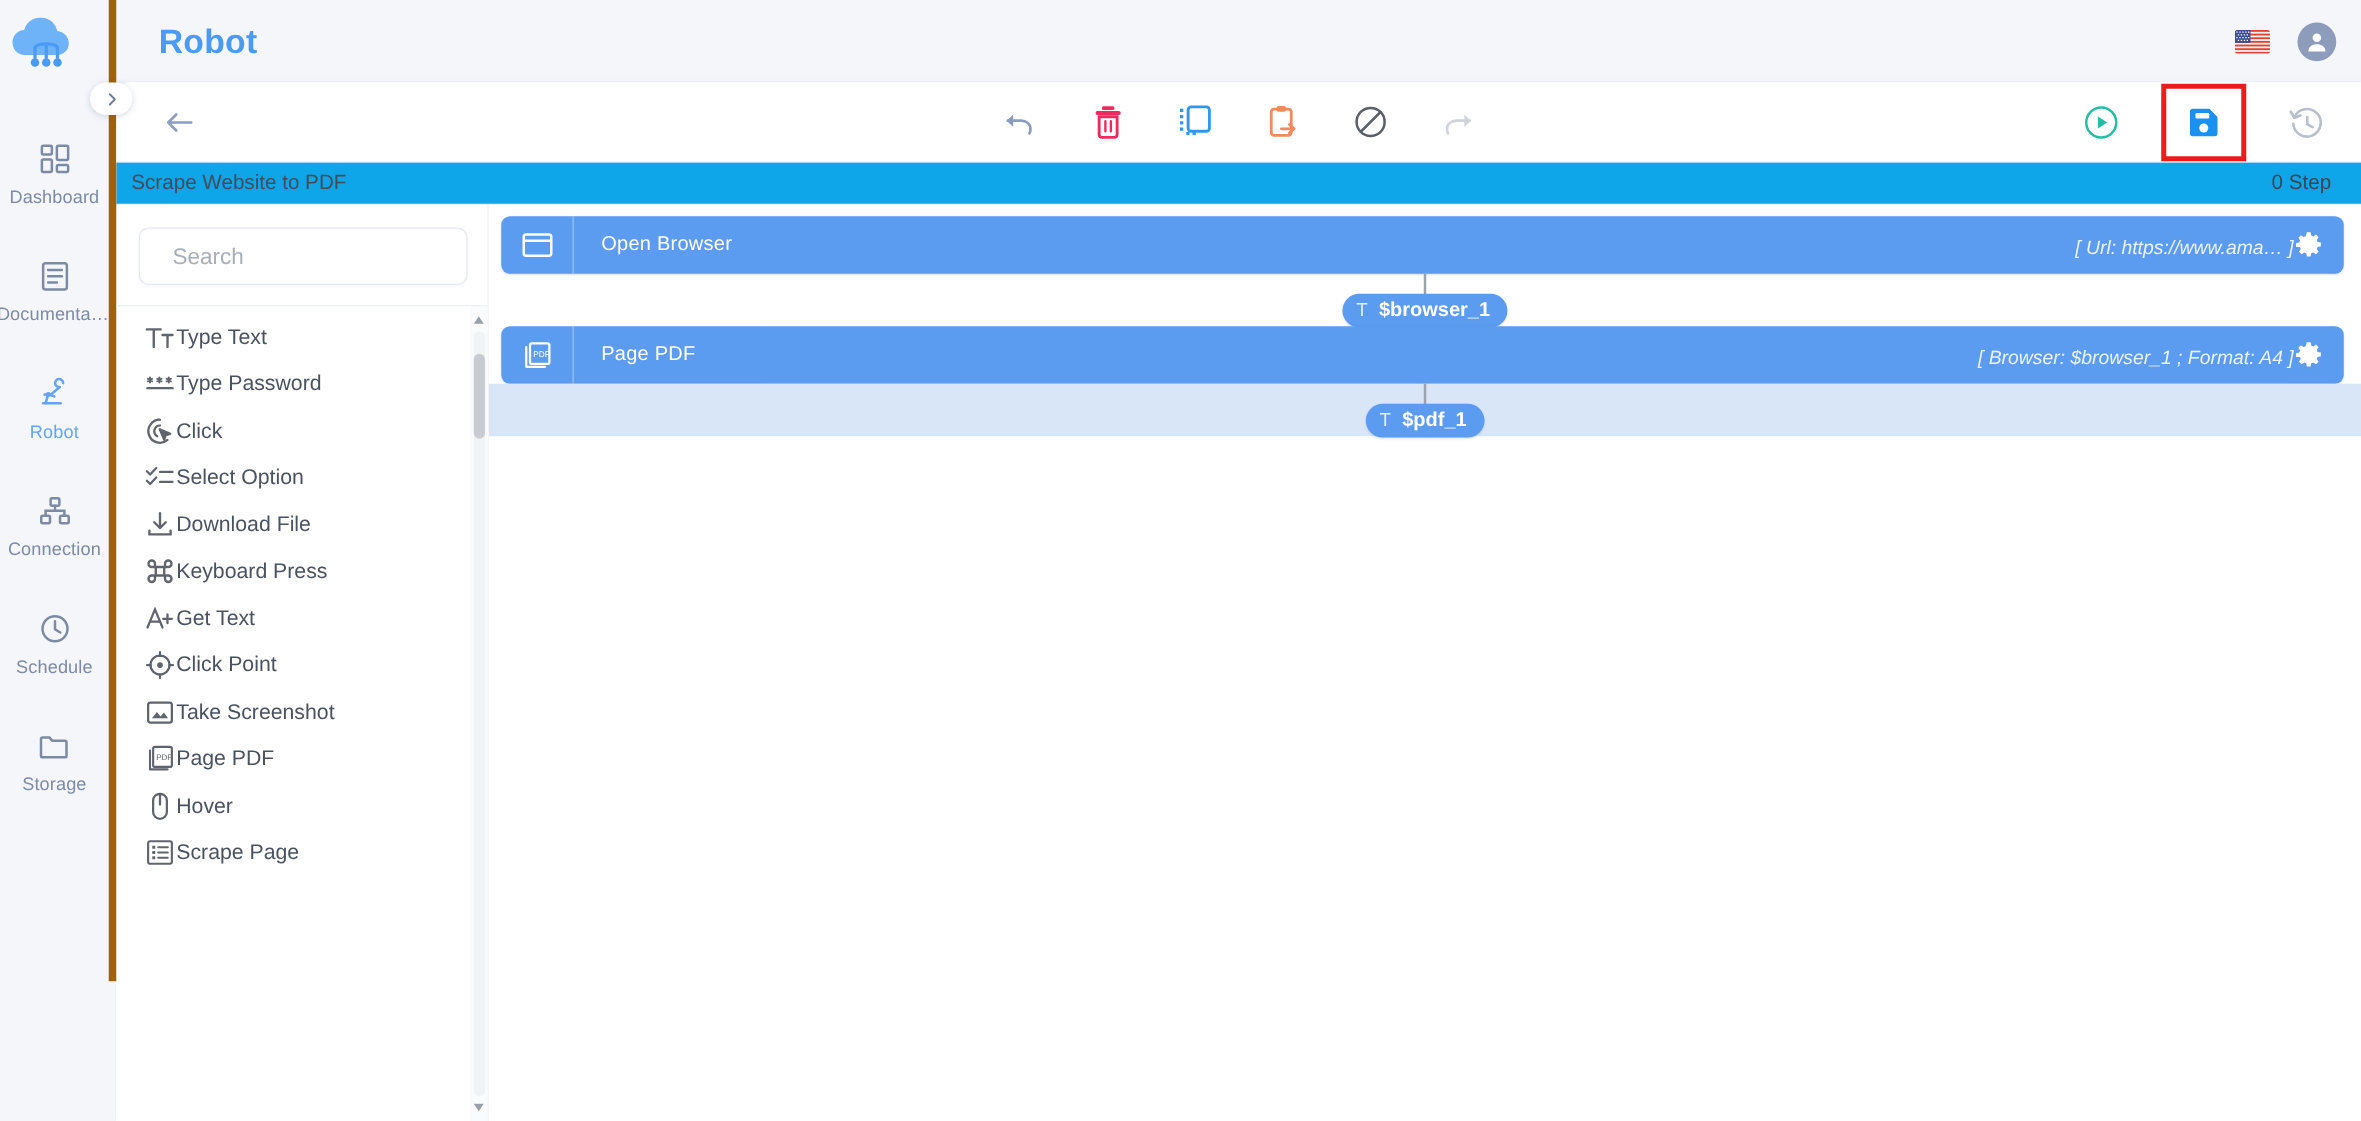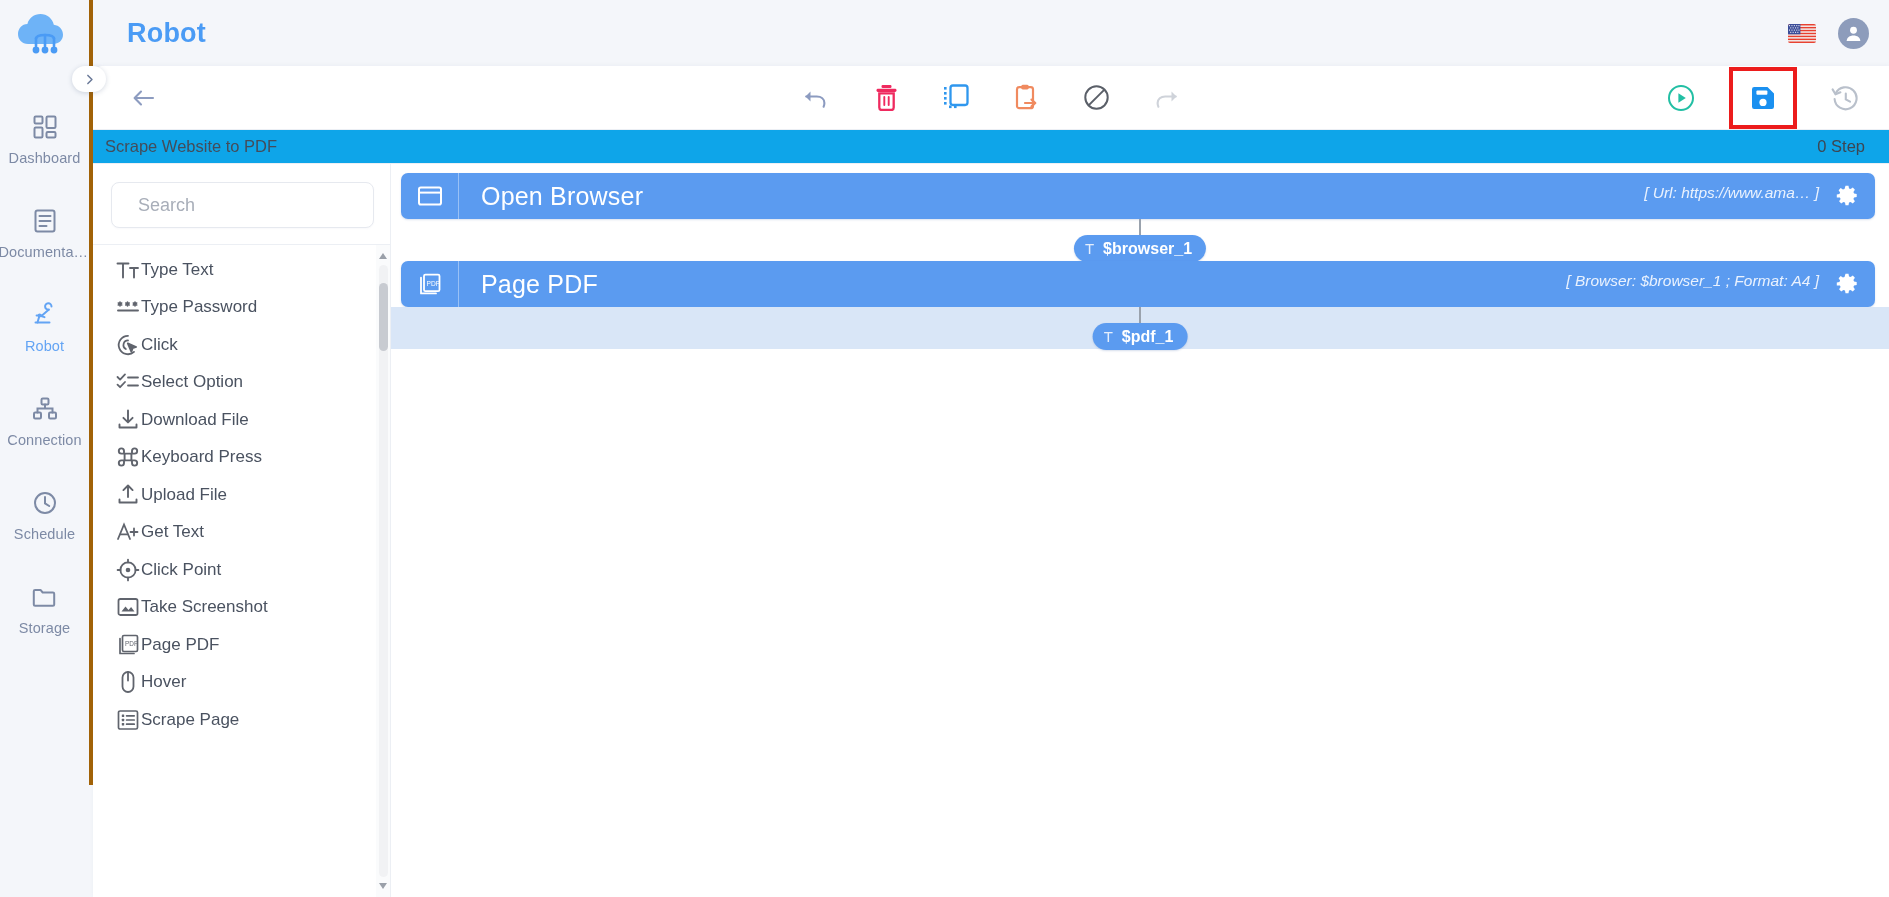--- a/index.html
+++ b/index.html
@@ -8,22 +8,22 @@
     overflow: hidden;
     font-family: "Liberation Sans", sans-serif;
     background: #f4f6fa;
   }
   #app { position: relative; width: 1889px; height: 897px; display: flex; }
 
   
   .rail {
     width: 93px; height: 785px;
     background: #f4f6fa;
-    border-right: 4px solid #a16207;
-    display: flex; flex-direction: column; align-items: center;
+    border-right: 6px solid #a16207;
+    display: flex; flex-direction: column; align-items: flex-start;
     flex: none;
     position: relative;
   }
   .rail-logo { margin-top: 10px; width: 74px; height: 60px; display:flex; align-items:center; justify-content:center; }
   .rail-items { margin-top: 28px; width: 100%; }
   .rail-item {
     width: 100%; padding: 14px 0 10px 0;
     display: flex; flex-direction: column; align-items: center;
     cursor: pointer;
     color: #7d8aa5;
@@ -180,23 +180,23 @@
     color: #fff;
     cursor: pointer;
     box-shadow: 0 1px 2px rgba(50,90,160,.18);
   }
   .node-ico {
     width: 58px; height: 100%;
     display: flex; align-items: center; justify-content: center;
     border-right: 1px solid rgba(255,255,255,.38);
     flex: none;
   }
-  .node-title { font-size: 25px; padding-left: 22px; letter-spacing: .2px; }
+  .node-title { font-size: 16px; padding-left: 22px; letter-spacing: .2px; }
   .node-params {
-    margin-left: auto; display: flex; align-items: flex-start; gap: 16px;
+    margin-left: auto; display: flex; align-items: flex-end; 
     padding-right: 16px; font-size: 15.5px; color: #eaf2fe;
   }
   .node-params .p-txt { font-style: italic; white-space: nowrap; }
   .gear { width: 24px; height: 24px; display:flex; align-items:center; justify-content:center; cursor:pointer; }
 
   
   .connector { position: relative; height: 42px; display: flex; justify-content: center; }
   .connector .line { position: absolute; top: 0; left: 50%; width: 2px; height: 22px; background: #9aa2ad; transform: translateX(-50%); }
   .pill {
     position: absolute; top: 16px; left: 50%; transform: translateX(-50%);
@@ -534,29 +534,20 @@
                     <path d="M8.6 8.6h6.8v6.8H8.6z"></path>
                     <path d="M8.6 8.6H5.4a2.6 2.6 0 1 1 2.6-2.6v2.6z"></path>
                     <path d="M15.4 8.6h3.2a2.6 2.6 0 1 0-2.6-2.6v2.6z"></path>
                     <path d="M8.6 15.4H5.4a2.6 2.6 0 1 0 2.6 2.6v-2.6z"></path>
                     <path d="M15.4 15.4h3.2a2.6 2.6 0 1 1-2.6 2.6v-2.6z"></path>
                   </svg>
                 </span>
                 <span class="act-label">Keyboard Press</span>
               </div>
 
-              <div class="act-item">
-                <span class="act-ico">
-                  <svg width="24" height="23" viewBox="0 0 24 23" fill="none" stroke="currentColor" stroke-width="1.9" stroke-linecap="round" stroke-linejoin="round">
-                    <path d="M12 14V2.5M7.4 7.1L12 2.5l4.6 4.6"></path>
-                    <path d="M3.5 16.5v3h17v-3"></path>
-                  </svg>
-                </span>
-                <span class="act-label">Upload File</span>
-              </div>
 
               <div class="act-item">
                 <span class="act-ico">
                   <svg width="25" height="22" viewBox="0 0 25 22" fill="none" stroke="currentColor" stroke-width="1.8" stroke-linecap="round">
                     <path d="M2 18L8 3.5 14 18"></path>
                       <path d="M4.3 13.3h7.4"></path>
                     <path d="M18 7.5v7M14.5 11h7"></path>
                   </svg>
                 </span>
                 <span class="act-label">Get Text</span>

